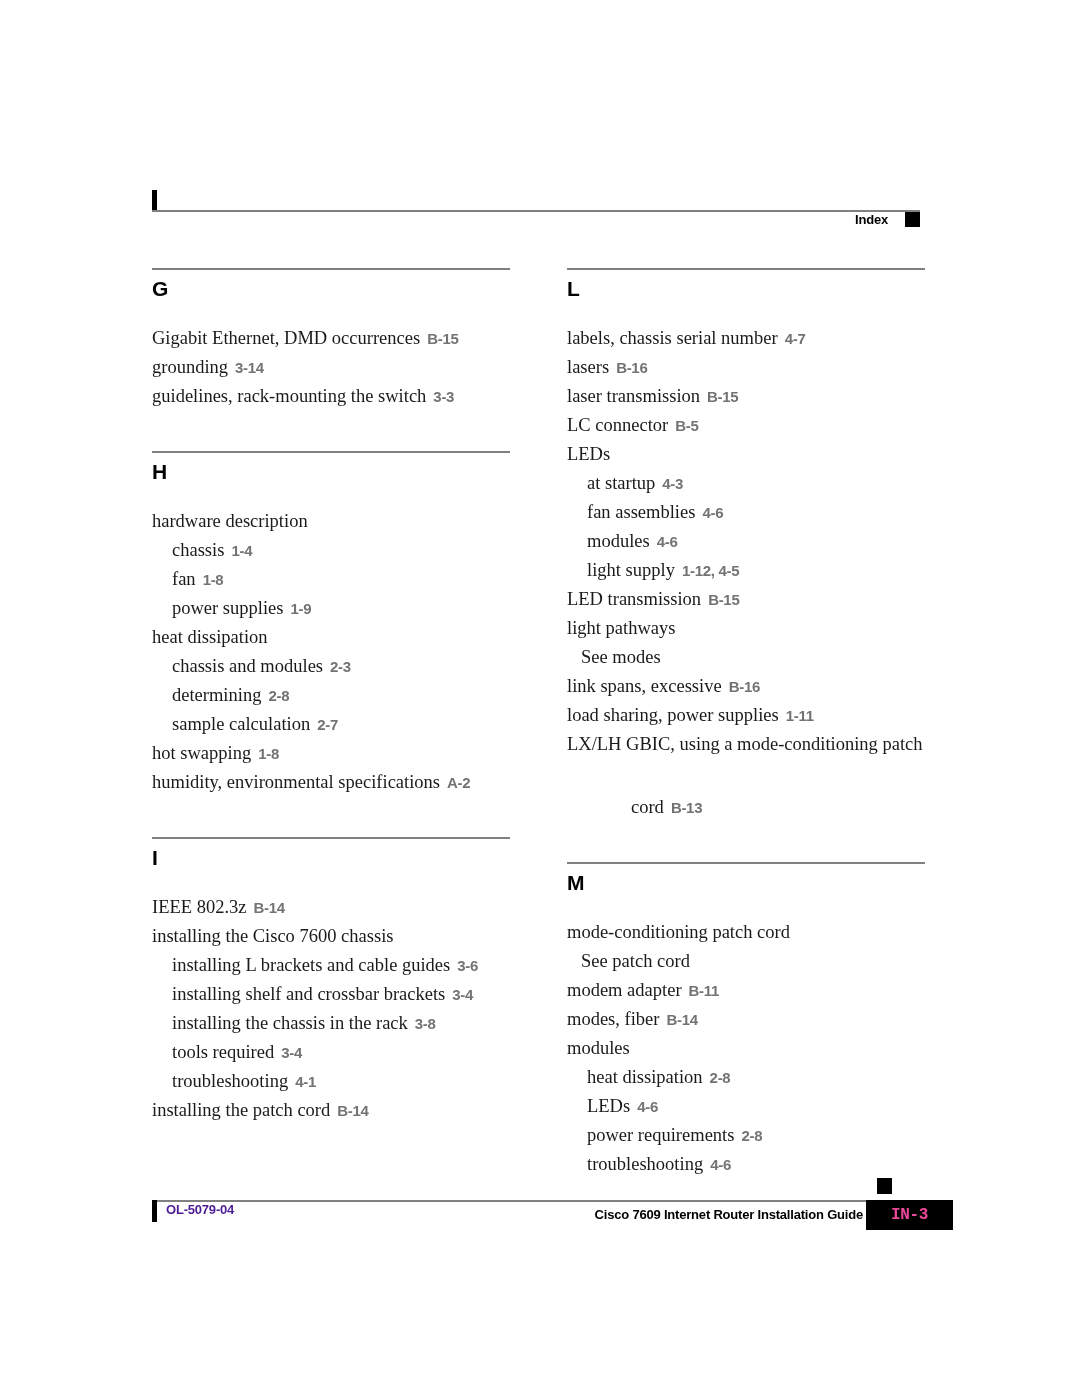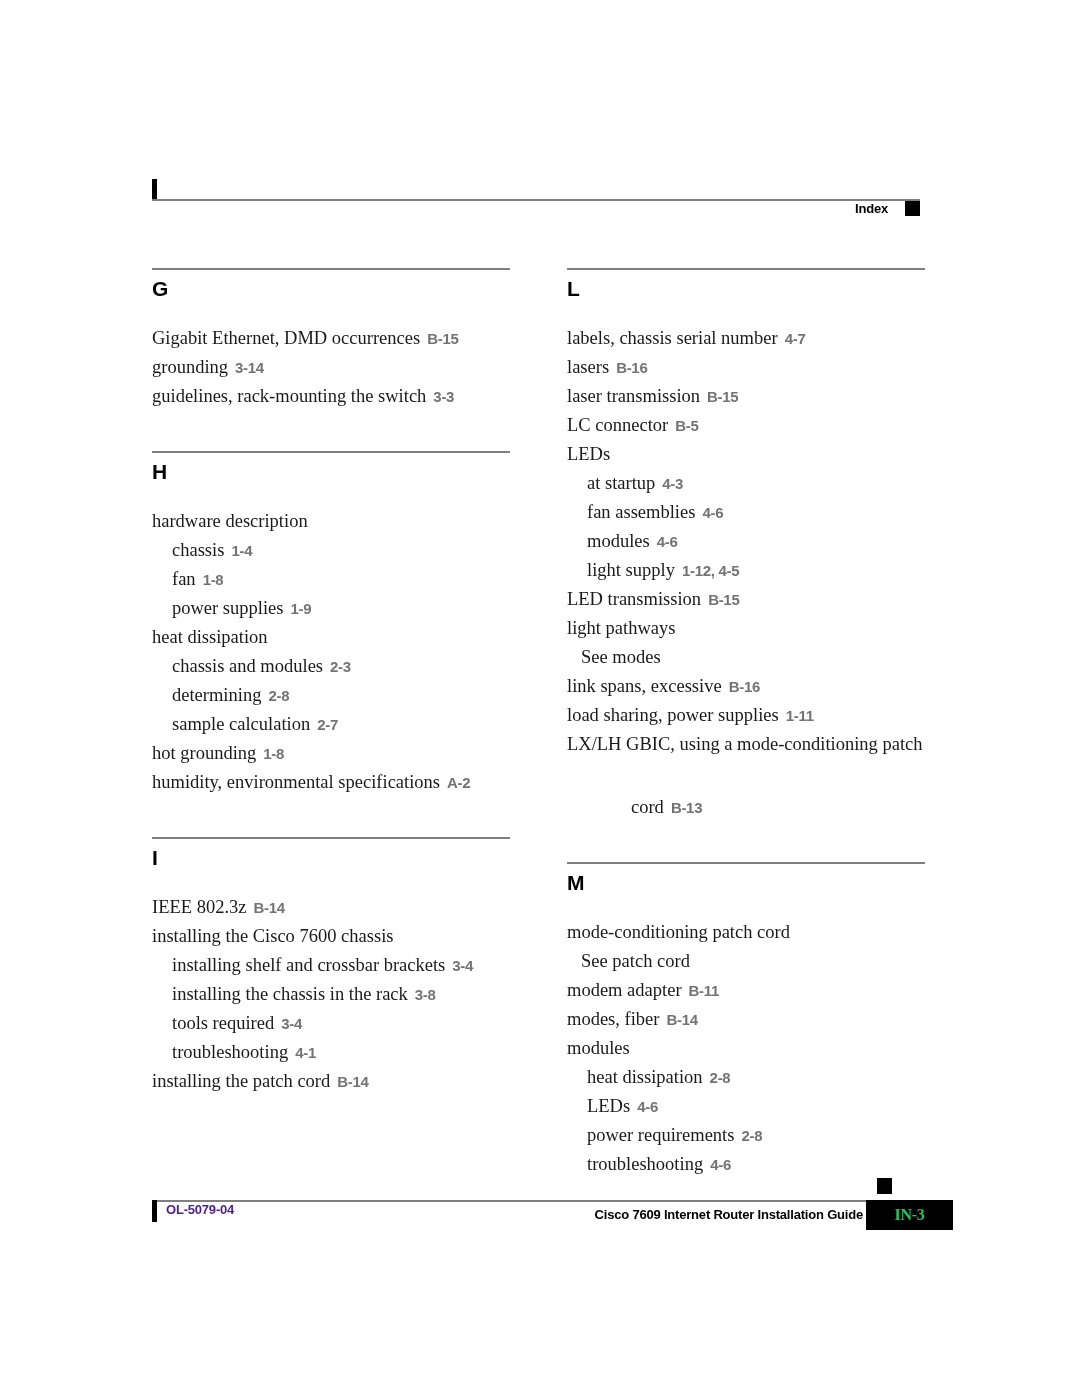--- a/index.html
+++ b/index.html
@@ -22,21 +22,21 @@
     left: 0;
     top: 0;
     width: 1080px;
     height: 1397px;
   }
 
   
   .page-header {
     position: absolute;
     left: 152px;
-    top: 179px;
+    top: 190px;
     width: 768px;
     height: 50px;
   }
   .header-rule {
     position: absolute;
     left: 0;
     top: 20px;
     width: 768px;
     height: 2px;
     background: #808080;
@@ -182,22 +182,22 @@
     white-space: nowrap;
     color: #4c1d95;
   }
   .footer-pagebox {
     position: absolute;
     right: -33px;
     top: 22px;
     width: 87px;
     height: 30px;
     background: #000000;
-    color: #22c55e;
-    font-family: Liberation Serif, serif;
+    color: #ec4899;
+    font-family: Liberation Mono, monospace;
     font-size: 16px;
     font-weight: bold;
     letter-spacing: -0.3px;
     display: flex;
     align-items: center;
     justify-content: center;
   }
 </style>
 </head>
 <body>
@@ -224,29 +224,30 @@
         <div class="section-rule"></div>
         <div class="section-letter">H</div>
         <div class="entry lvl1"><span>hardware description</span></div>
         <div class="entry lvl2"><span>chassis</span><span class="pg">1-4</span></div>
         <div class="entry lvl2"><span>fan</span><span class="pg">1-8</span></div>
         <div class="entry lvl2"><span>power supplies</span><span class="pg">1-9</span></div>
         <div class="entry lvl1"><span>heat dissipation</span></div>
         <div class="entry lvl2"><span>chassis and modules</span><span class="pg">2-3</span></div>
         <div class="entry lvl2"><span>determining</span><span class="pg">2-8</span></div>
         <div class="entry lvl2"><span>sample calculation</span><span class="pg">2-7</span></div>
-        <div class="entry lvl1"><span>hot grounding</span><span class="pg">1-8</span></div>
+        <div class="entry lvl1"><span>hot swapping</span><span class="pg">1-8</span></div>
         <div class="entry lvl1"><span>humidity, environmental specifications</span><span class="pg">A-2</span></div>
       </div>
       <div class="gap-after-section"></div>
       <div class="section">
         <div class="section-rule"></div>
         <div class="section-letter">I</div>
         <div class="entry lvl1"><span>IEEE 802.3z</span><span class="pg">B-14</span></div>
         <div class="entry lvl1"><span>installing the Cisco 7600 chassis</span></div>
+        <div class="entry lvl2"><span>installing L brackets and cable guides</span><span class="pg">3-6</span></div>
         <div class="entry lvl2"><span>installing shelf and crossbar brackets</span><span class="pg">3-4</span></div>
         <div class="entry lvl2"><span>installing the chassis in the rack</span><span class="pg">3-8</span></div>
         <div class="entry lvl2"><span>tools required</span><span class="pg">3-4</span></div>
         <div class="entry lvl2"><span>troubleshooting</span><span class="pg">4-1</span></div>
         <div class="entry lvl1"><span>installing the patch cord</span><span class="pg">B-14</span></div>
       </div>
     </div>
 
   <div class="col col-right" id="col-right">
       <div class="section">

